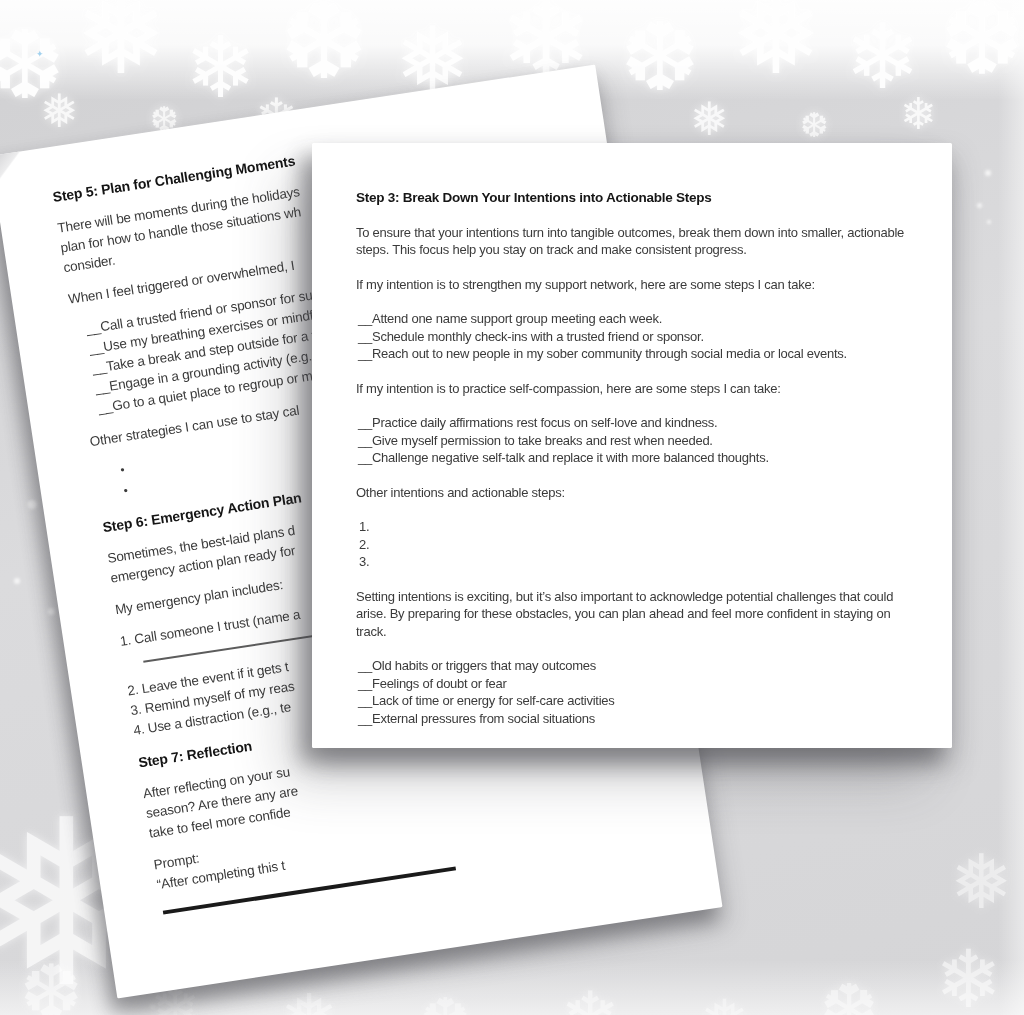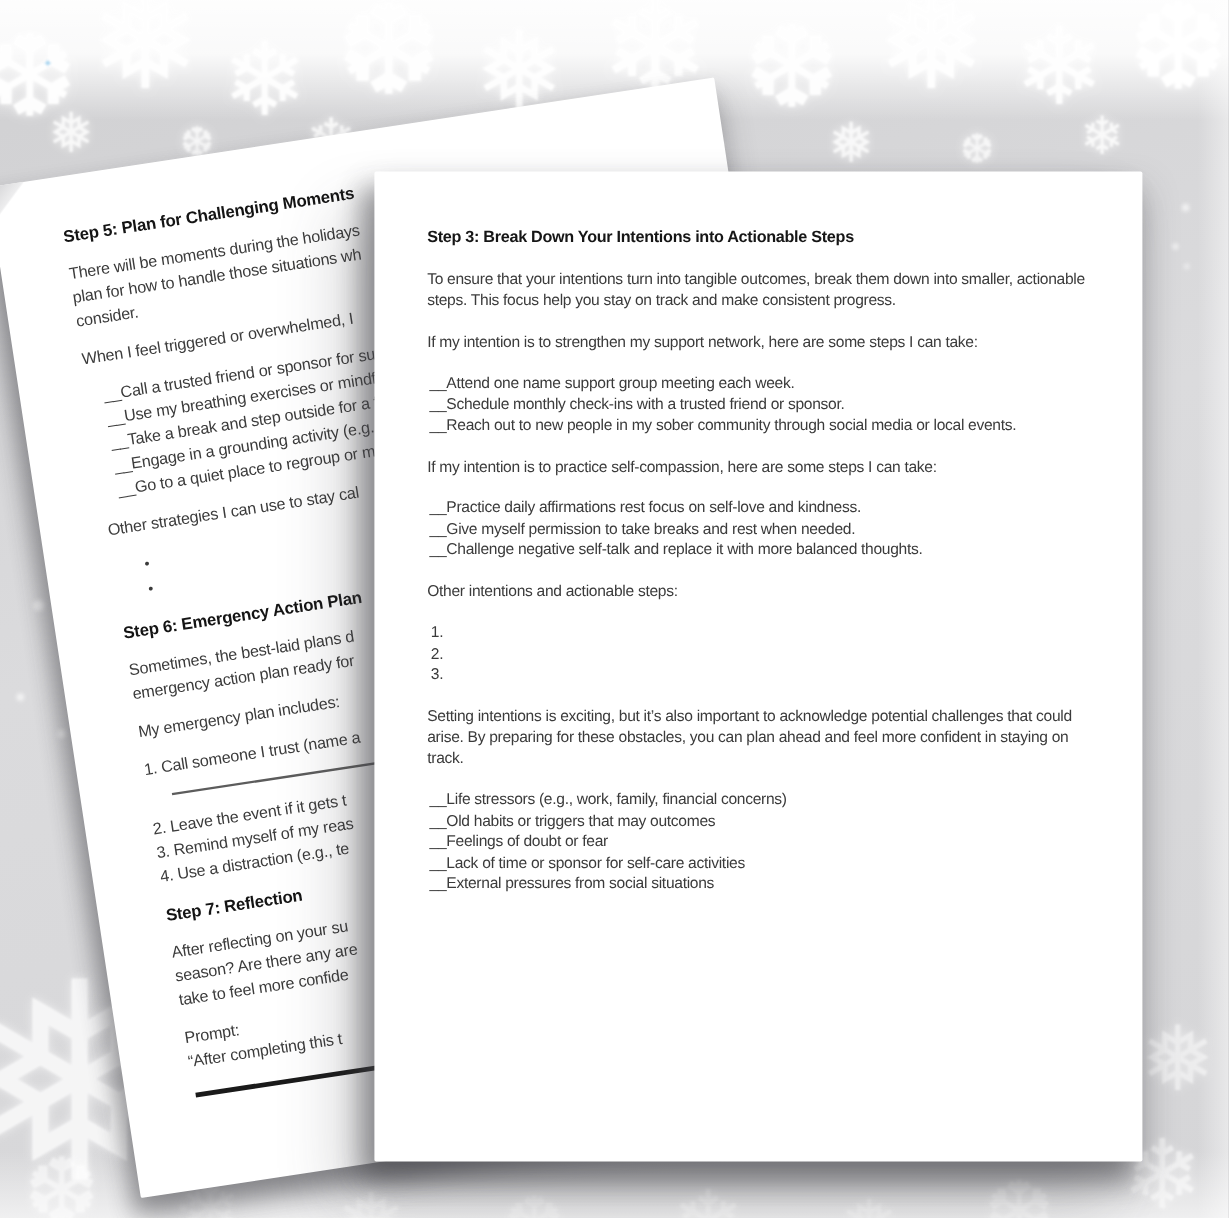--- a/index.html
+++ b/index.html
@@ -16,21 +16,21 @@
   .flake{position:absolute;color:#fff;line-height:1;z-index:1;filter:blur(.7px);
          text-shadow:0 0 8px rgba(255,255,255,.75);font-family:"DejaVu Sans",sans-serif;user-select:none;}
   .dot{position:absolute;background:#fff;border-radius:50%;filter:blur(1.6px);z-index:1;opacity:.75;}
   
   .page{position:absolute;background:#fff;border-radius:1.5px;}
   .back-page{left:-10px;top:156px;width:612px;height:852px;z-index:2;
              transform:rotate(-8.6deg);transform-origin:0 0;
              box-shadow:-8px 12px 18px rgba(70,70,75,.40),0 16px 26px rgba(70,70,75,.33);}
   .back-page::before{content:"";position:absolute;left:0;top:0;width:30px;height:30px;
              background:linear-gradient(135deg,#cfcfd1 0%,#ededee 48%,rgba(255,255,255,0) 52%);}
-  .front-page{left:312px;top:143px;width:640px;height:825px;z-index:3;
+  .front-page{left:312px;top:143px;width:640px;height:605px;z-index:3;
              box-shadow:-12px 14px 20px rgba(70,70,75,.40),-28px 34px 52px rgba(70,70,75,.22),0 16px 28px rgba(70,70,75,.35);}
   
   .doc p{margin:0;}
   .front-doc{padding:46px 36px 0 44px;font-size:13px;line-height:17.5px;letter-spacing:-0.25px;color:#3b3b3b;}
   .front-doc .block{margin:0 0 17px 0;}
   .front-doc .heading p{font-weight:700;color:#161616;font-size:13.5px;}
   .front-doc .checklist p{margin-left:2px;}
   .front-doc .numbered p{margin-left:3px;}
   .back-doc{padding:40px 0 0 56px;font-size:13.5px;line-height:20px;letter-spacing:-0.2px;color:#3b3b3b;}
   .back-doc p{white-space:nowrap;overflow:hidden;}
@@ -184,21 +184,20 @@
         </div>
         <div class="block numbered">
           <p>1.</p>
           <p>2.</p>
           <p>3.</p>
         </div>
         <div class="block paragraph">
           <p>Setting intentions is exciting, but it’s also important to acknowledge potential challenges that could arise. By preparing for these obstacles, you can plan ahead and feel more confident in staying on track.</p>
         </div>
         <div class="block checklist">
-          <p>__Life stressors (e.g., work, family, financial concerns)</p>
           <p>__Old habits or triggers that may outcomes</p>
           <p>__Feelings of doubt or fear</p>
-          <p>__Lack of time or sponsor for self-care activities</p>
+          <p>__Lack of time or energy for self-care activities</p>
           <p>__External pressures from social situations</p>
         </div>
       </div>
   </div>
 </div>
 
 </body></html>

